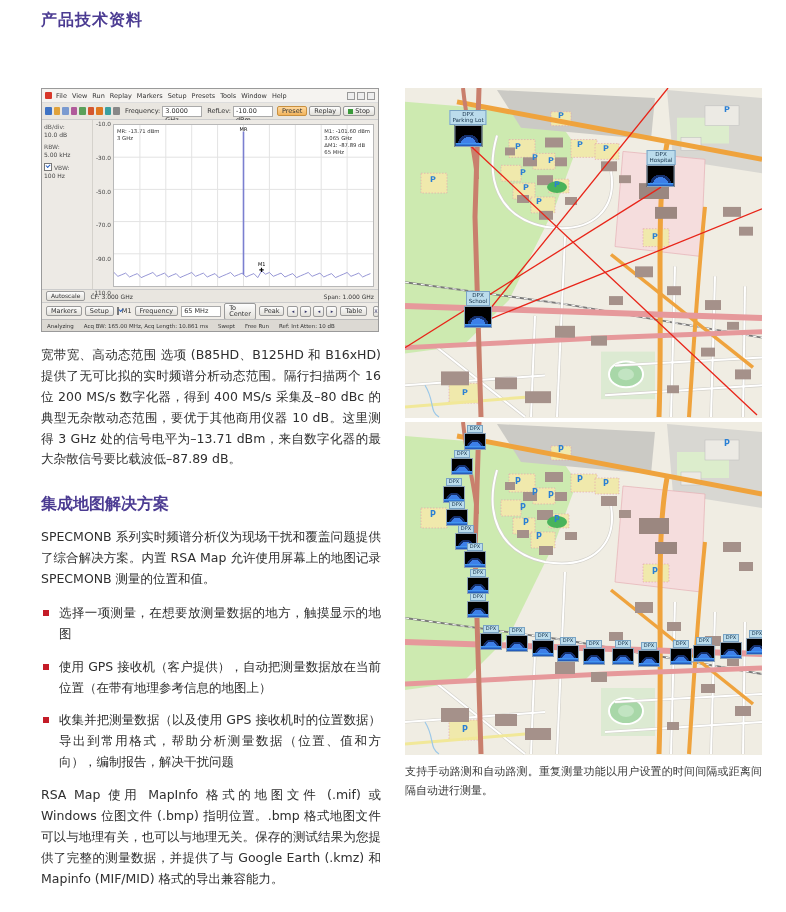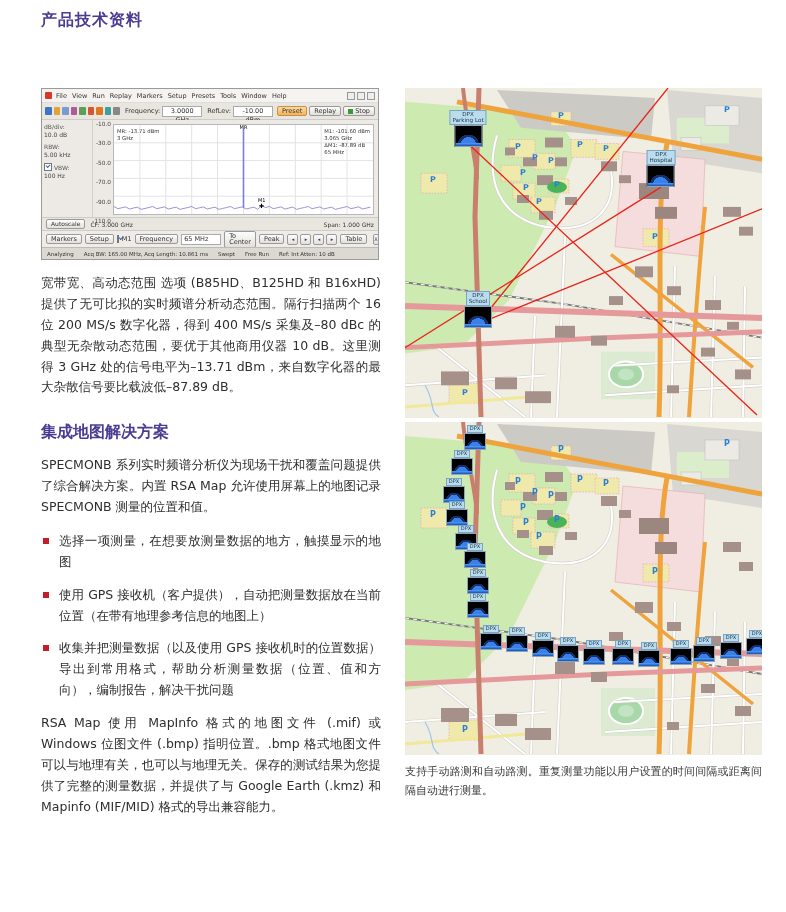--- a/index.html
+++ b/index.html
@@ -8,28 +8,28 @@
   .col-left{position:absolute;left:41px;top:88px;width:340px;}
   .col-right{position:absolute;left:405px;top:88px;width:357px;}
   .para{font-size:12.5px;line-height:1.67;text-align:justify;margin:0 0 13px 0;color:#2e2e2e;}
   .section-title{font-size:16px;font-weight:bold;color:#4b3b92;margin:24px 0 12px 0;}
   .bullet-item{display:flex;margin:0 0 12px 0;}
   .bullet-sq{flex:0 0 auto;width:6px;height:6px;background:#c41c28;margin:7px 10px 0 2px;}
   .bullet-text{font-size:12.5px;line-height:1.67;text-align:justify;}
   .map-caption{font-size:11px;line-height:1.72;color:#3a3a3a;text-align:justify;margin:8px 0 10px 0;}
 
   
-  .analyzer{width:338px;height:172px;border:1px solid #9a9a9a;background:#f1efec;font-size:6.5px;color:#333;display:flex;flex-direction:column;box-sizing:border-box;}
+  .analyzer{width:338px;height:244px;border:1px solid #9a9a9a;background:#f1efec;font-size:6.5px;color:#333;display:flex;flex-direction:column;box-sizing:border-box;}
   .sa-titlebar{height:13px;display:flex;align-items:center;gap:4px;padding:0 3px;background:#f5f3f0;border-bottom:1px solid #ddd;}
   .sa-appicon{width:7px;height:7px;background:#d8372a;border-radius:1px;}
   .sa-menu{display:flex;gap:5px;flex:1;}
   .sa-menu span{cursor:default;}
   .sa-winbtns{display:flex;gap:2px;}
   .sa-winbtn{width:6px;height:6px;border:1px solid #999;background:#eee;}
-  .sa-toolbar{height:16px;display:flex;align-items:center;gap:2px;padding:0 3px;background:#e9e6e0;border-bottom:1px solid #ccc;text-align:center;}
+  .sa-toolbar{height:16px;display:flex;align-items:center;gap:2px;padding:0 3px;background:#e9e6e0;border-bottom:1px solid #ccc;}
   .tb-ico{width:8px;height:8px;border-radius:1px;display:inline-block;}
   .i1{background:#3f73c4;} .i2{background:#e0a23a;} .i3{background:#7a9ad0;} .i4{background:#b05a9a;}
   .i5{background:#5aa05a;} .i6{background:#d4572f;} .i7{background:#e07820;} .i8{background:#3aa0a0;} .i9{background:#888;}
   .sa-field{display:flex;align-items:center;gap:2px;margin-left:3px;}
   .sa-input{background:#fff;border:1px solid #aaa;padding:0 2px;min-width:34px;height:9px;line-height:9px;}
   .sa-spacer{flex:1;}
   .sa-btn{border:1px solid #9a9a9a;background:linear-gradient(#fdfdfd,#e2e0da);border-radius:2px;padding:1px 4px;line-height:1;display:inline-flex;align-items:center;gap:2px;}
   .sa-btn.orange{background:linear-gradient(#ffd9a0,#f2b45c);border-color:#c89040;}
   .stop-ico{width:5px;height:5px;background:#3a9a3a;display:inline-block;}
   .sa-tracebar{height:13px;display:flex;align-items:center;gap:5px;padding:0 4px;background:#f0eeea;border-bottom:1px solid #ccc;}

